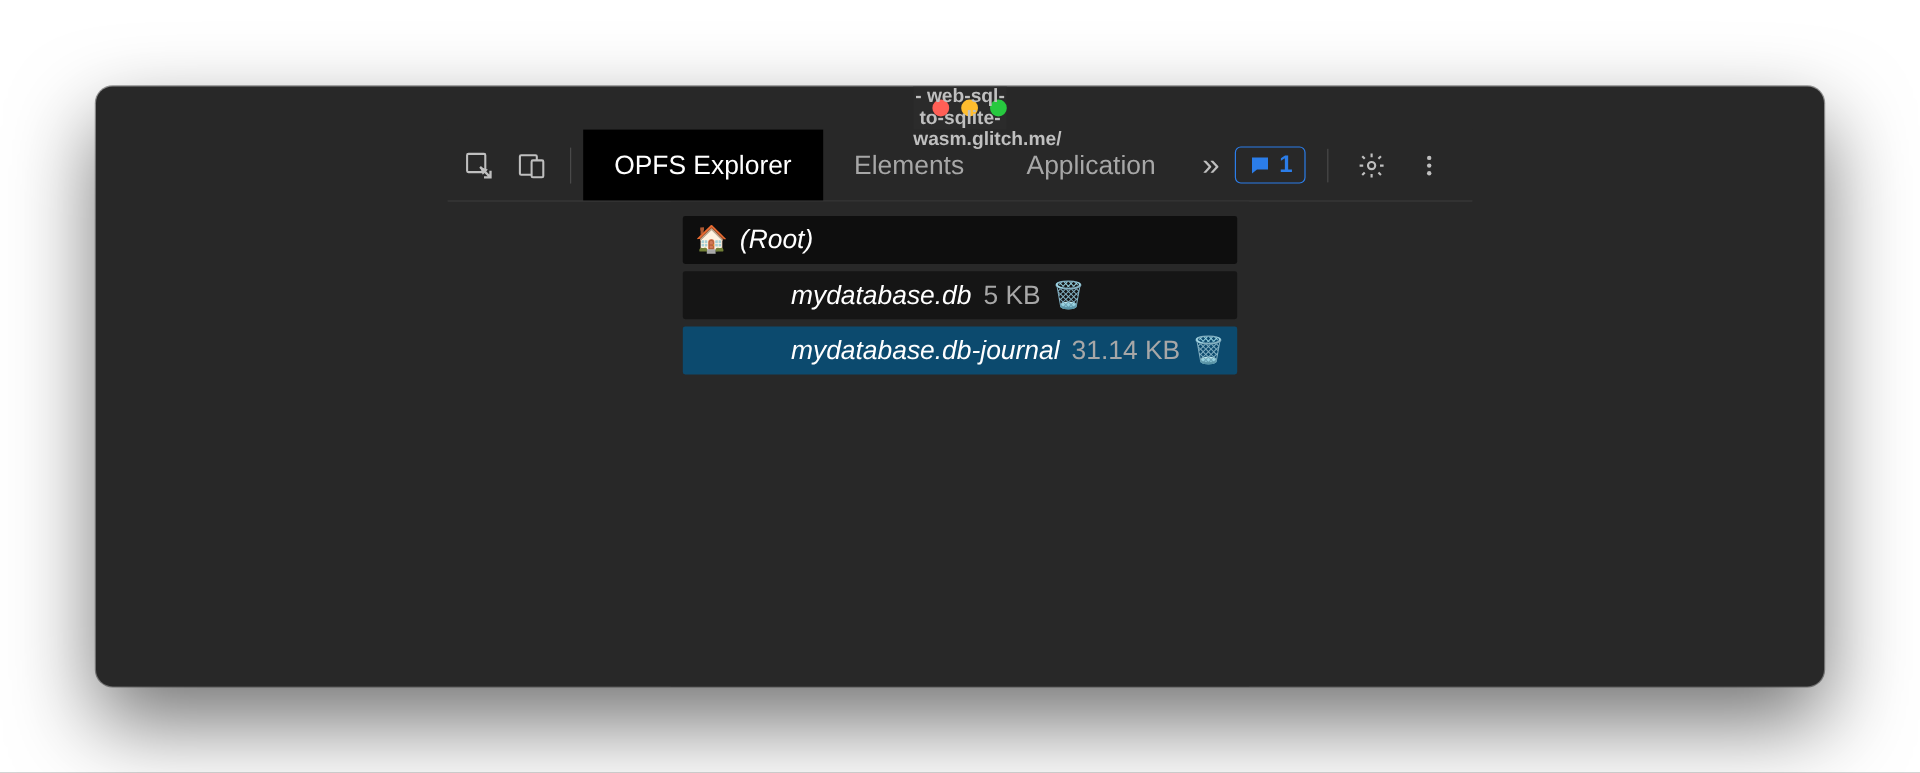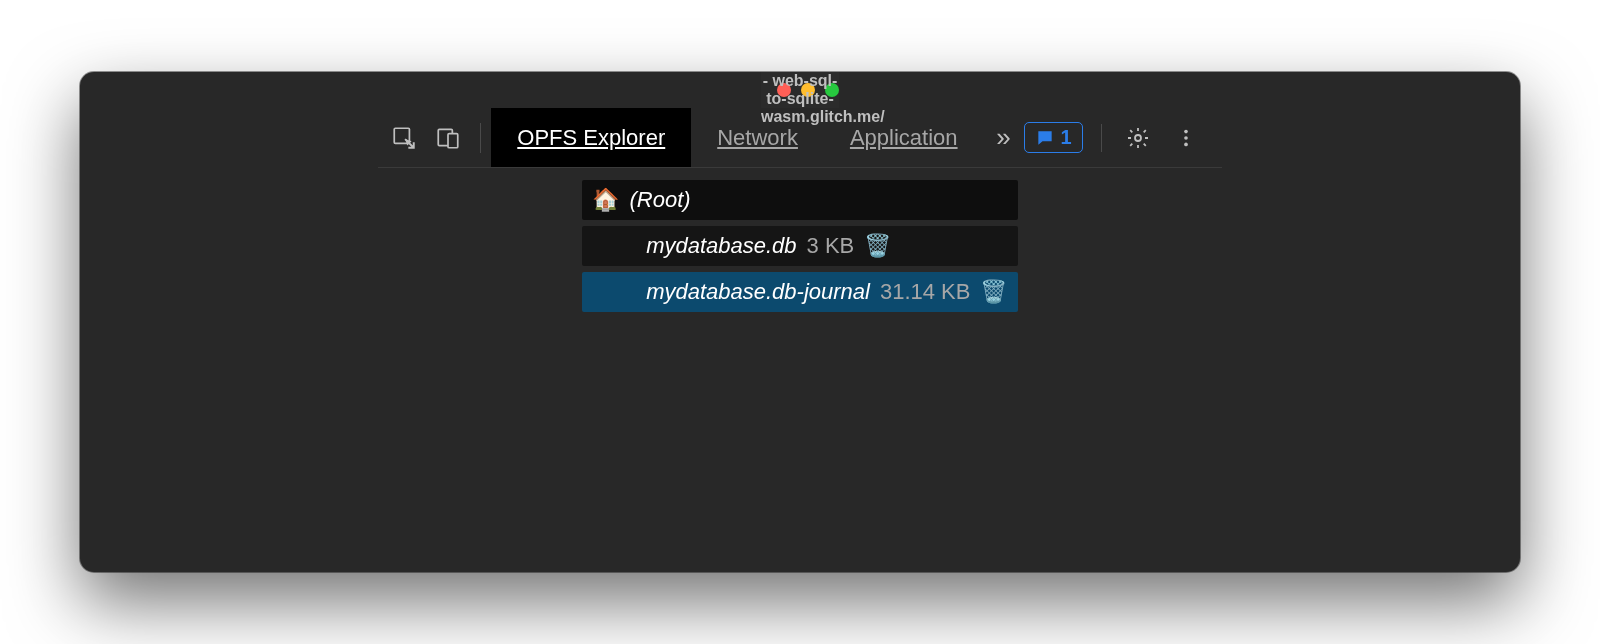--- a/index.html
+++ b/index.html
@@ -69,21 +69,20 @@
     margin: 0 10px 0 14px;
   }
   .tabs { display: flex; align-items: stretch; height: 100%; }
   .tab {
     display: flex; align-items: center;
     padding: 0 26px;
     color: #a7a7a7;
     font-size: 22px;
     cursor: pointer;
     font-weight: 400;
-    text-decoration: underline;
   }
   .tab.active {
     background: #000000;
     color: #ffffff;
     font-weight: 500;
   }
   .tb-more {
     display:flex; align-items:center; justify-content:center;
     width:40px; color:#bfbfbf; font-size:26px; cursor:pointer;
   }
@@ -116,21 +115,21 @@
     color: #e8e8e8;
   }
   .row {
     display: flex; align-items: center;
     gap: 10px;
     height: 40px;
     padding: 0 10px;
     border-radius: 2px;
   }
   .row.root { background: #0e0e0e; }
-  .row.file { background: #151515; margin-top: 6px; padding-left: 64px; }
+  .row.file { background: #151515; margin-top: 6px; padding-left: 90px; }
   .row.file.alt { background: #0c4a6e; }
   .fname { color: #ffffff; font-style: italic; }
   .fsize { color: #a7a7a7; }
   .emoji { font-size: 22px; }
   .trash { color: #bfbfbf; display:flex; align-items:center; }
   svg { pointer-events: none; }
 </style>
 </head>
 <body>
 
@@ -162,21 +161,21 @@
       </svg>
     </div>
 
     <div class="tb-divider"></div>
 
     <div class="tabs">
       <div class="tab active">
         <span>OPFS Explorer</span>
       </div>
       <div class="tab">
-        <span>Network</span>
+        <span>Elements</span>
       </div>
       <div class="tab">
         <span>Application</span>
       </div>
     </div>
 
     <div class="tb-more">
       <span>»</span>
     </div>
 
@@ -210,21 +209,21 @@
 
   <div class="body">
 
     <div class="row root">
       <span class="emoji">🏠</span>
       <span class="fname">(Root)</span>
     </div>
 
     <div class="row file">
       <span class="fname">mydatabase.db</span>
-      <span class="fsize">3 KB</span>
+      <span class="fsize">5 KB</span>
       <span class="trash">
         <span>🗑️</span>
       </span>
     </div>
 
     <div class="row file alt">
       <span class="fname">mydatabase.db-journal</span>
       <span class="fsize">31.14 KB</span>
       <span class="trash">
         <span>🗑️</span>

